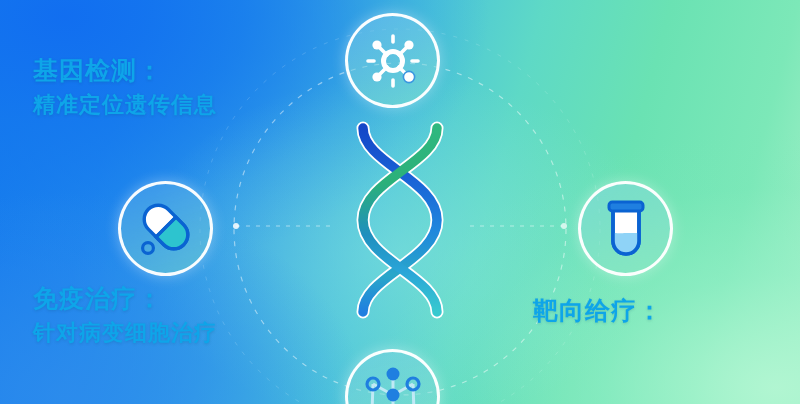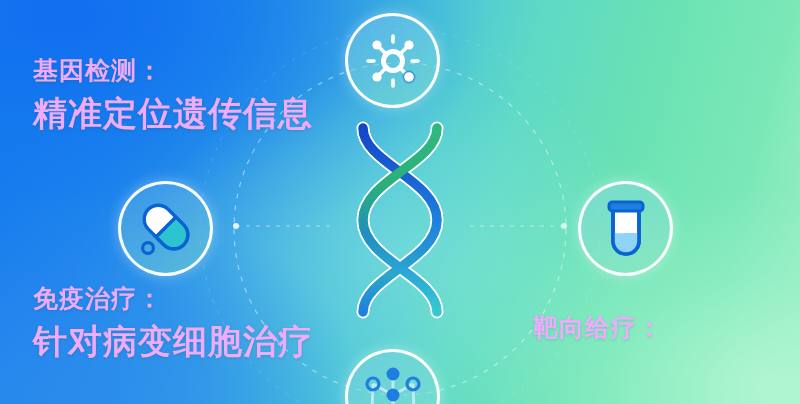--- a/index.html
+++ b/index.html
@@ -67,33 +67,33 @@
 
   
   .decor {
     position: absolute;
     inset: 0;
   }
 
   
   .caption {
     position: absolute;
-    color: #f0abfc;
+    color: #0ea5e9;
     font-weight: bold;
     letter-spacing: 1px;
     line-height: 1.42;
     text-shadow: 0 1px 3px rgba(0,60,90,0.18);
     white-space: nowrap;
   }
   .caption .line1 { font-size: 25px; display: block; }
-  .caption .line2 { font-size: 34px; display: block; }
+  .caption .line2 { font-size: 22px; display: block; }
 
   #cap-gene   { left: 33px;  top: 53px; }
   #cap-immune { left: 33px;  top: 281px; }
-  #cap-target { left: 533px; top: 310px; }
+  #cap-target { left: 533px; top: 293px; }
 
   
   .badge {
     position: absolute;
     border-radius: 50%;
     border: 3px solid rgba(255,255,255,0.97);
     box-sizing: border-box;
     display: flex;
     align-items: center;
     justify-content: center;

